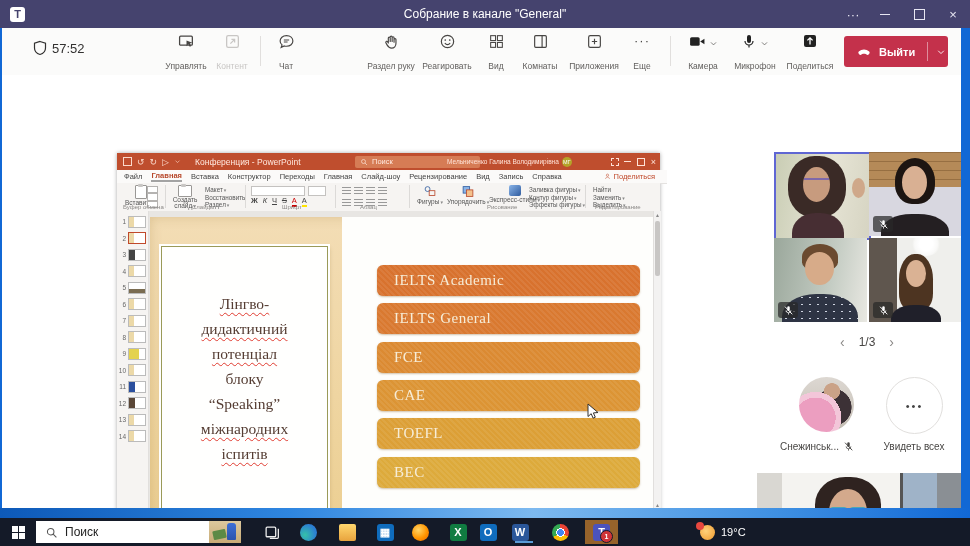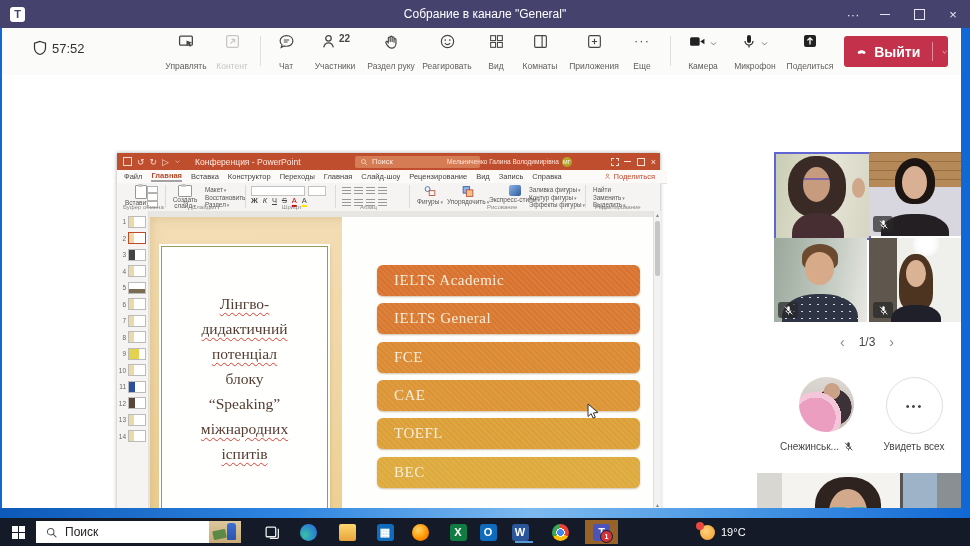--- a/index.html
+++ b/index.html
@@ -21,21 +21,21 @@
   #timer{font-size:13px;color:#323130;}
   .tbtn{position:absolute;top:5px;display:flex;flex-direction:column;align-items:center;justify-content:space-between;height:38px;color:#484644;}
   .tbtn .lab{font-size:8.5px;color:#605e5c;white-space:nowrap;}
   .tbtn.dis{color:#c8c6c4;}
   .tbtn.dis .lab{color:#c8c6c4;}
   .vsep{position:absolute;top:8px;width:1px;height:30px;background:#e1dfdd;}
   .cnt{font-size:10px;font-weight:bold;color:#484644;margin-left:2px;}
   .icrow{display:flex;align-items:flex-start;}
   .chev{margin-left:3px;margin-top:6px;}
   #leave{position:absolute;left:842px;top:8px;width:104px;height:31px;background:#c4314b;border-radius:3px;display:flex;align-items:center;color:#fff;}
-  #leave .lab{font-size:14px;font-weight:bold;margin-left:7px;}
+  #leave .lab{font-size:11px;font-weight:bold;margin-left:7px;}
   #leave .div{width:1px;height:19px;background:rgba(255,255,255,.45);margin:0 8px 0 12px;}
 
   #content{position:absolute;left:2px;top:75px;width:959px;height:433px;background:#ffffff;}
   .edge{position:absolute;top:28px;height:490px;background:#1168d5;}
   #bluestrip{position:absolute;left:0;top:508px;width:970px;height:10px;background:linear-gradient(90deg,#0d59b8,#2f86e0 30%,#7db9ef 55%,#3f90e2 80%,#1168d5);}
 
   
   #pp{position:absolute;left:115px;top:78px;width:543px;height:427px;background:#fff;box-shadow:0 0 4px rgba(0,0,0,.35);font-family:"Liberation Sans",sans-serif;}
   #pp-title{position:absolute;left:0;top:0;width:543px;height:17px;background:#bf4e2e;color:#fde5da;display:flex;align-items:center;font-size:8px;}
   #pp-title .qat{display:flex;gap:5px;margin-left:6px;align-items:center;color:#fbd9cb;font-size:9px;}
@@ -296,29 +296,20 @@
         </svg>
       <span class="lab">Контент</span>
     </div>
     <div class="vsep" style="left:258px"></div>
     <div class="tbtn" style="left:266px;width:36px">
       <svg class="ic" width="17" height="17">
           <use href="#chat"></use>
         </svg>
       <span class="lab">Чат</span>
     </div>
-    <div class="tbtn" style="left:304px;width:58px">
-      <span class="icrow">
-          <svg class="ic" width="17" height="17">
-            <use href="#person"></use>
-          </svg>
-          <span class="cnt">22</span>
-        </span>
-      <span class="lab">Участники</span>
-    </div>
     <div class="tbtn" style="left:362px;width:54px">
       <svg class="ic" width="17" height="17">
           <use href="#hand"></use>
         </svg>
       <span class="lab">Раздел руку</span>
     </div>
     <div class="tbtn" style="left:416px;width:58px">
       <svg class="ic" width="17" height="17">
           <use href="#smile"></use>
         </svg>

